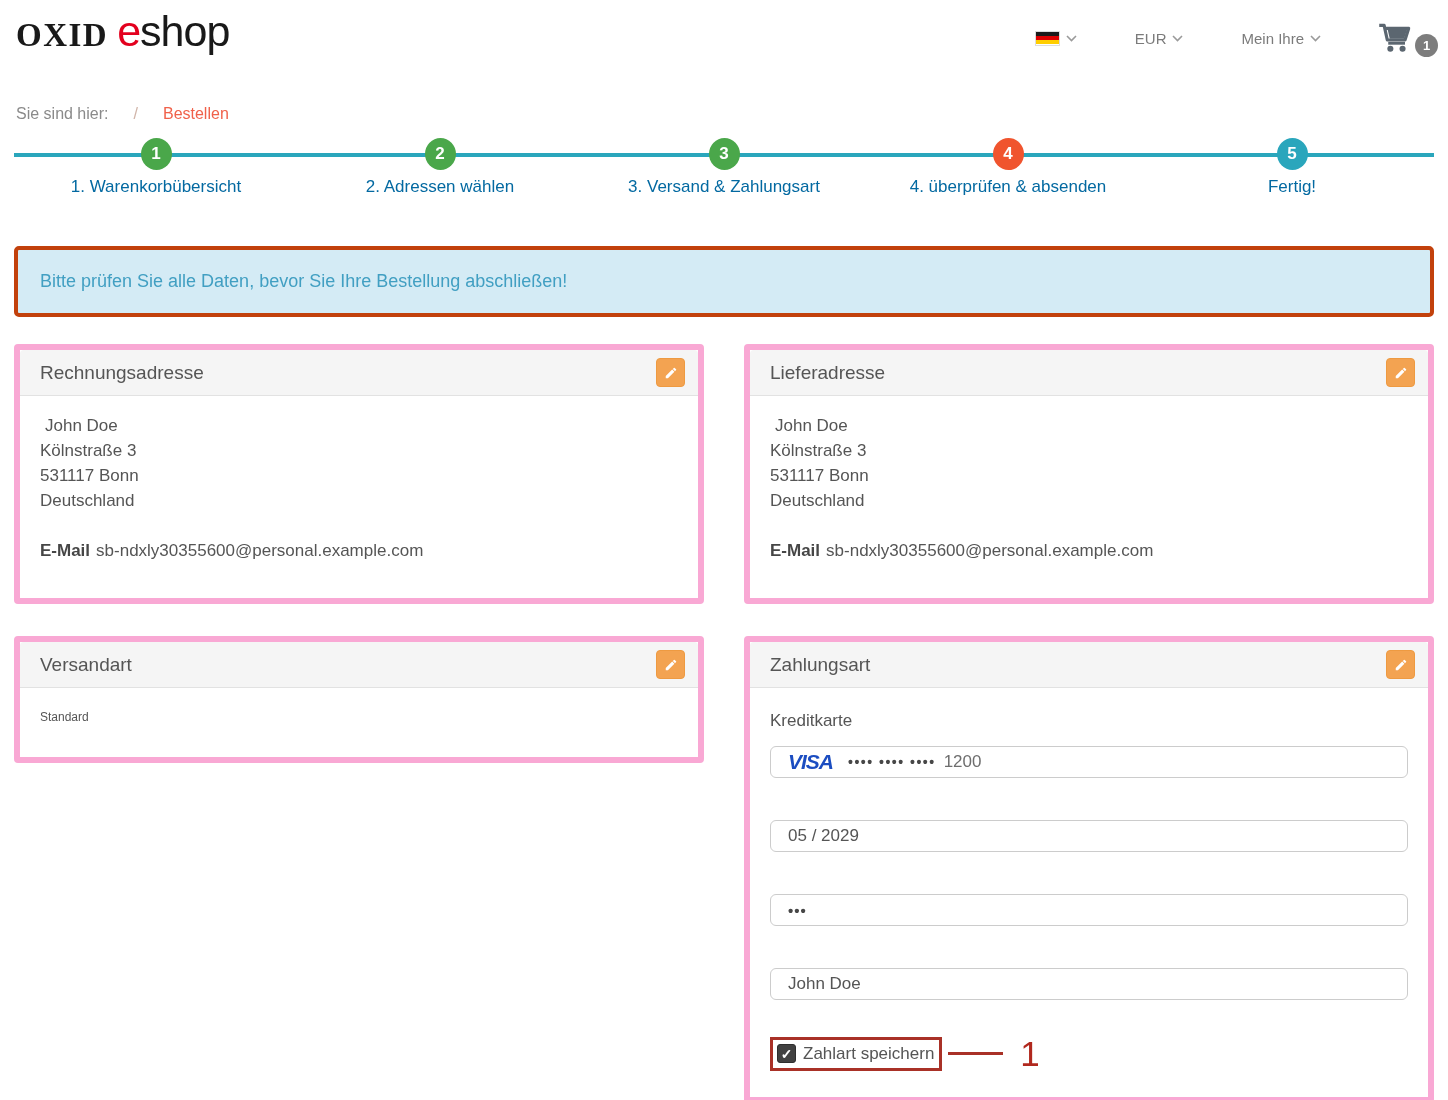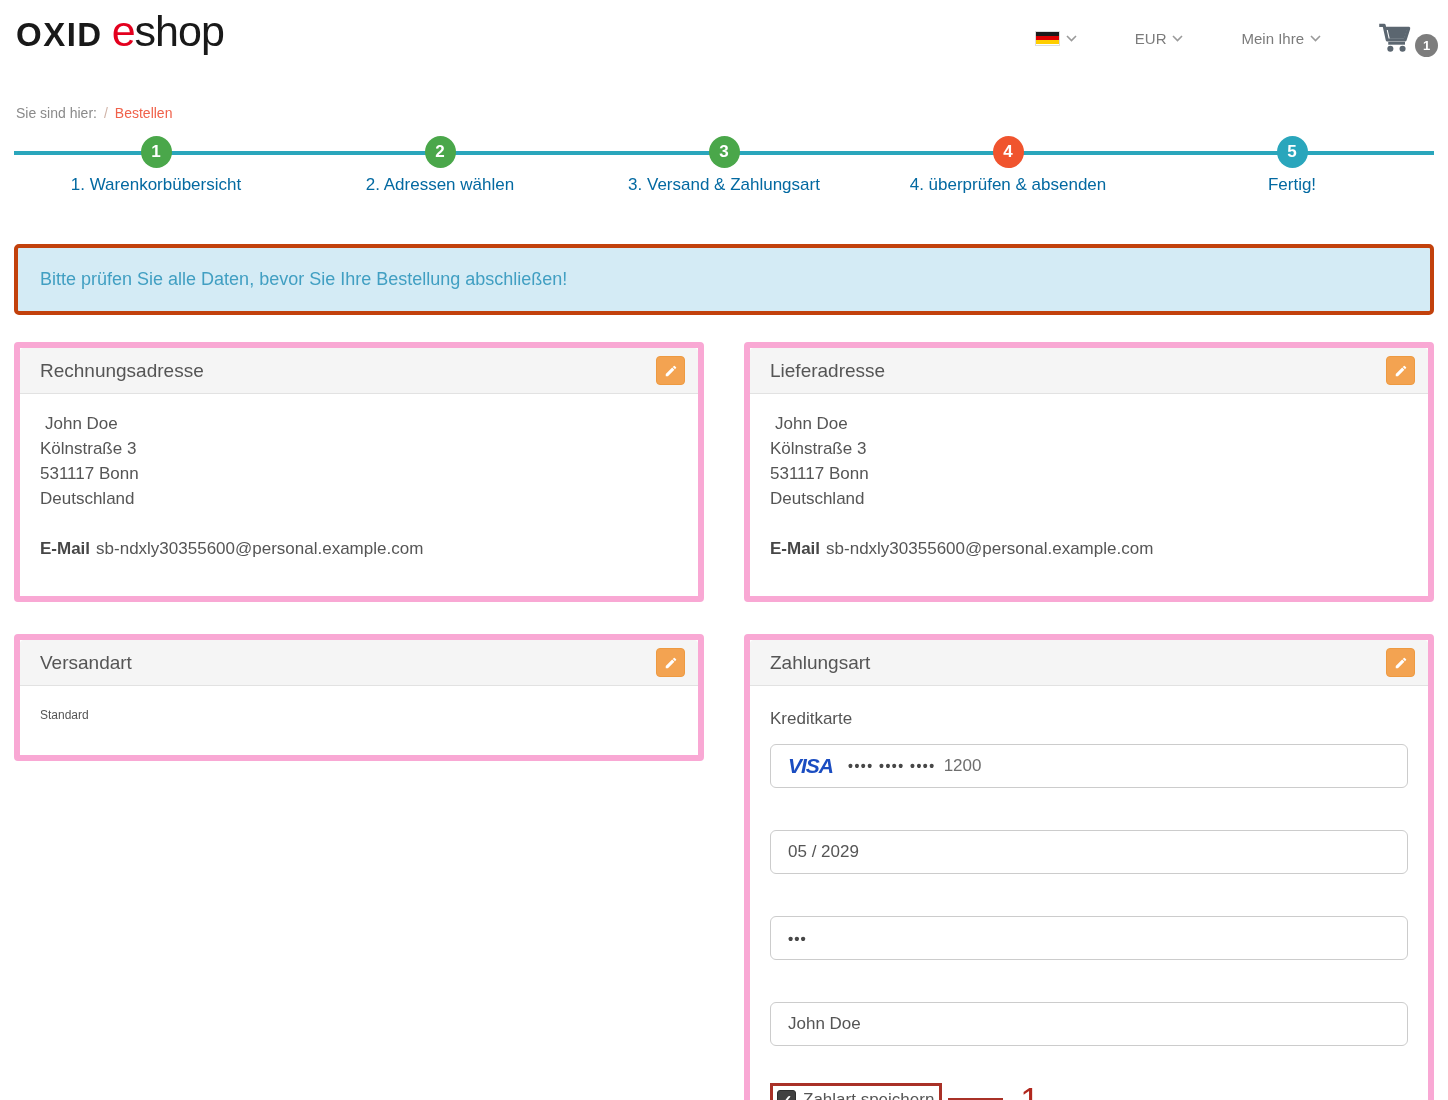--- a/index.html
+++ b/index.html
@@ -6,33 +6,33 @@
   html,body { background:#fff; }
   body {
     width:1448px; height:1100px;
     font-family:"Liberation Sans", sans-serif;
     color:#555; overflow:hidden; position:relative;
   }
 
   
   .header { display:flex; justify-content:space-between; align-items:flex-start; padding:10px 18px 0 16px; height:60px; }
   .logo { display:flex; align-items:baseline; cursor:pointer; }
-  .logo-oxid { font-size:33px; font-weight:900; letter-spacing:1.5px; color:#191919; }
+  .logo-oxid { font-size:33px; font-weight:900; letter-spacing:1.5px; color:#191919;font-family:Liberation Serif, serif; }
   .logo-eshop { font-size:43px; font-weight:400; letter-spacing:-1px; color:#191919; margin-left:9px; line-height:1; }
   .logo-e { color:#e3001e; }
   .header-right { display:flex; align-items:center; gap:12px; margin-top:12px; }
   .hr-item { display:flex; align-items:center; gap:6px; color:#7b7b7b; font-size:15px; cursor:pointer; padding:0 23px; }
   .flag { width:25px; height:15px; display:block; border:1px solid #ddd; }
   .flag div { height:33.33%; }
   .chev { display:block; }
   .cart-wrap { position:relative; display:flex; align-items:center; cursor:pointer; margin-left:20px; padding-right:14px; }
   .cart-badge { position:absolute; right:-8px; bottom:-3px; width:23px; height:23px; border-radius:50%; background:#7d7d7d; color:#fff; font-size:13px; font-weight:700; display:flex; align-items:center; justify-content:center; }
 
   
-  .breadcrumb { margin:45px 16px 0; font-size:14px; color:#8a8a8a; display:flex; gap:7px; align-items:center;text-align:right; }
+  .breadcrumb { margin:45px 16px 0; font-size:16px; color:#8a8a8a; display:flex; gap:25px; align-items:center;text-align:right; }
   .crumb-sep { color:#d0b4a8; }
   .crumb-current { cursor:pointer; }
 
   
   .steps { position:relative; margin-top:15px; height:72px; }
   .steps-line { position:absolute; left:14px; right:14px; top:15px; height:4px; }
   .steps-grid { position:absolute; left:14px; right:14px; top:0; display:grid; grid-template-columns:repeat(5,1fr); }
   .step { display:flex; flex-direction:column; align-items:center; cursor:pointer; }
   .step-circle { width:31px; height:32px; border-radius:50%; color:#fff; font-weight:700; font-size:17px; display:flex; align-items:center; justify-content:center; position:relative; z-index:1; }
   .step-label { margin-top:7px; font-size:17px; color:#0369a1; }
@@ -50,21 +50,21 @@
   .panel-body { padding:17px 20px 35px; font-size:17px; line-height:25px; }
   .addr-name { padding-left:5px; }
   .email-row { margin-top:25px; }
   .email-label { font-weight:700; color:#464646; margin-right:6px; }
 
   .shipping-body { padding:17px 20px 27px; font-size:12px; line-height:25px; }
 
   
   .payment-body { padding:23px 20px 26px; }
   .pay-method { font-size:17px; color:#555; margin-bottom:15px; }
-  .field-box { height:44px; border:1px solid #ccc; border-radius:6px; display:flex; align-items:center; padding:0 17px; font-size:17px; color:#555; background:#fff; }
+  .field-box { height:32px; border:1px solid #ccc; border-radius:6px; display:flex; align-items:center; padding:0 17px; font-size:17px; color:#555; background:#fff; }
   .mb-card { margin-bottom:42px; }
   .mb-field { margin-bottom:42px; }
   .mb-name { margin-bottom:36px; }
   .visa-logo { font-size:21px; font-weight:900; font-style:italic; color:#1b4dc1; letter-spacing:-1px; margin-right:15px; }
   .card-mask { color:#474747; font-size:14px; letter-spacing:1.5px; font-weight:700; margin-right:8px; }
   .card-last4 { color:#6e6e6e; font-size:17px; }
   .cvc-mask { color:#474747; font-weight:700; letter-spacing:1px; font-size:15px; }
 
   .save-row { display:flex; align-items:center; }
   .ann-box { display:flex; align-items:center; border:3px solid #a93127; padding:4px 5px 4px 4px; }

